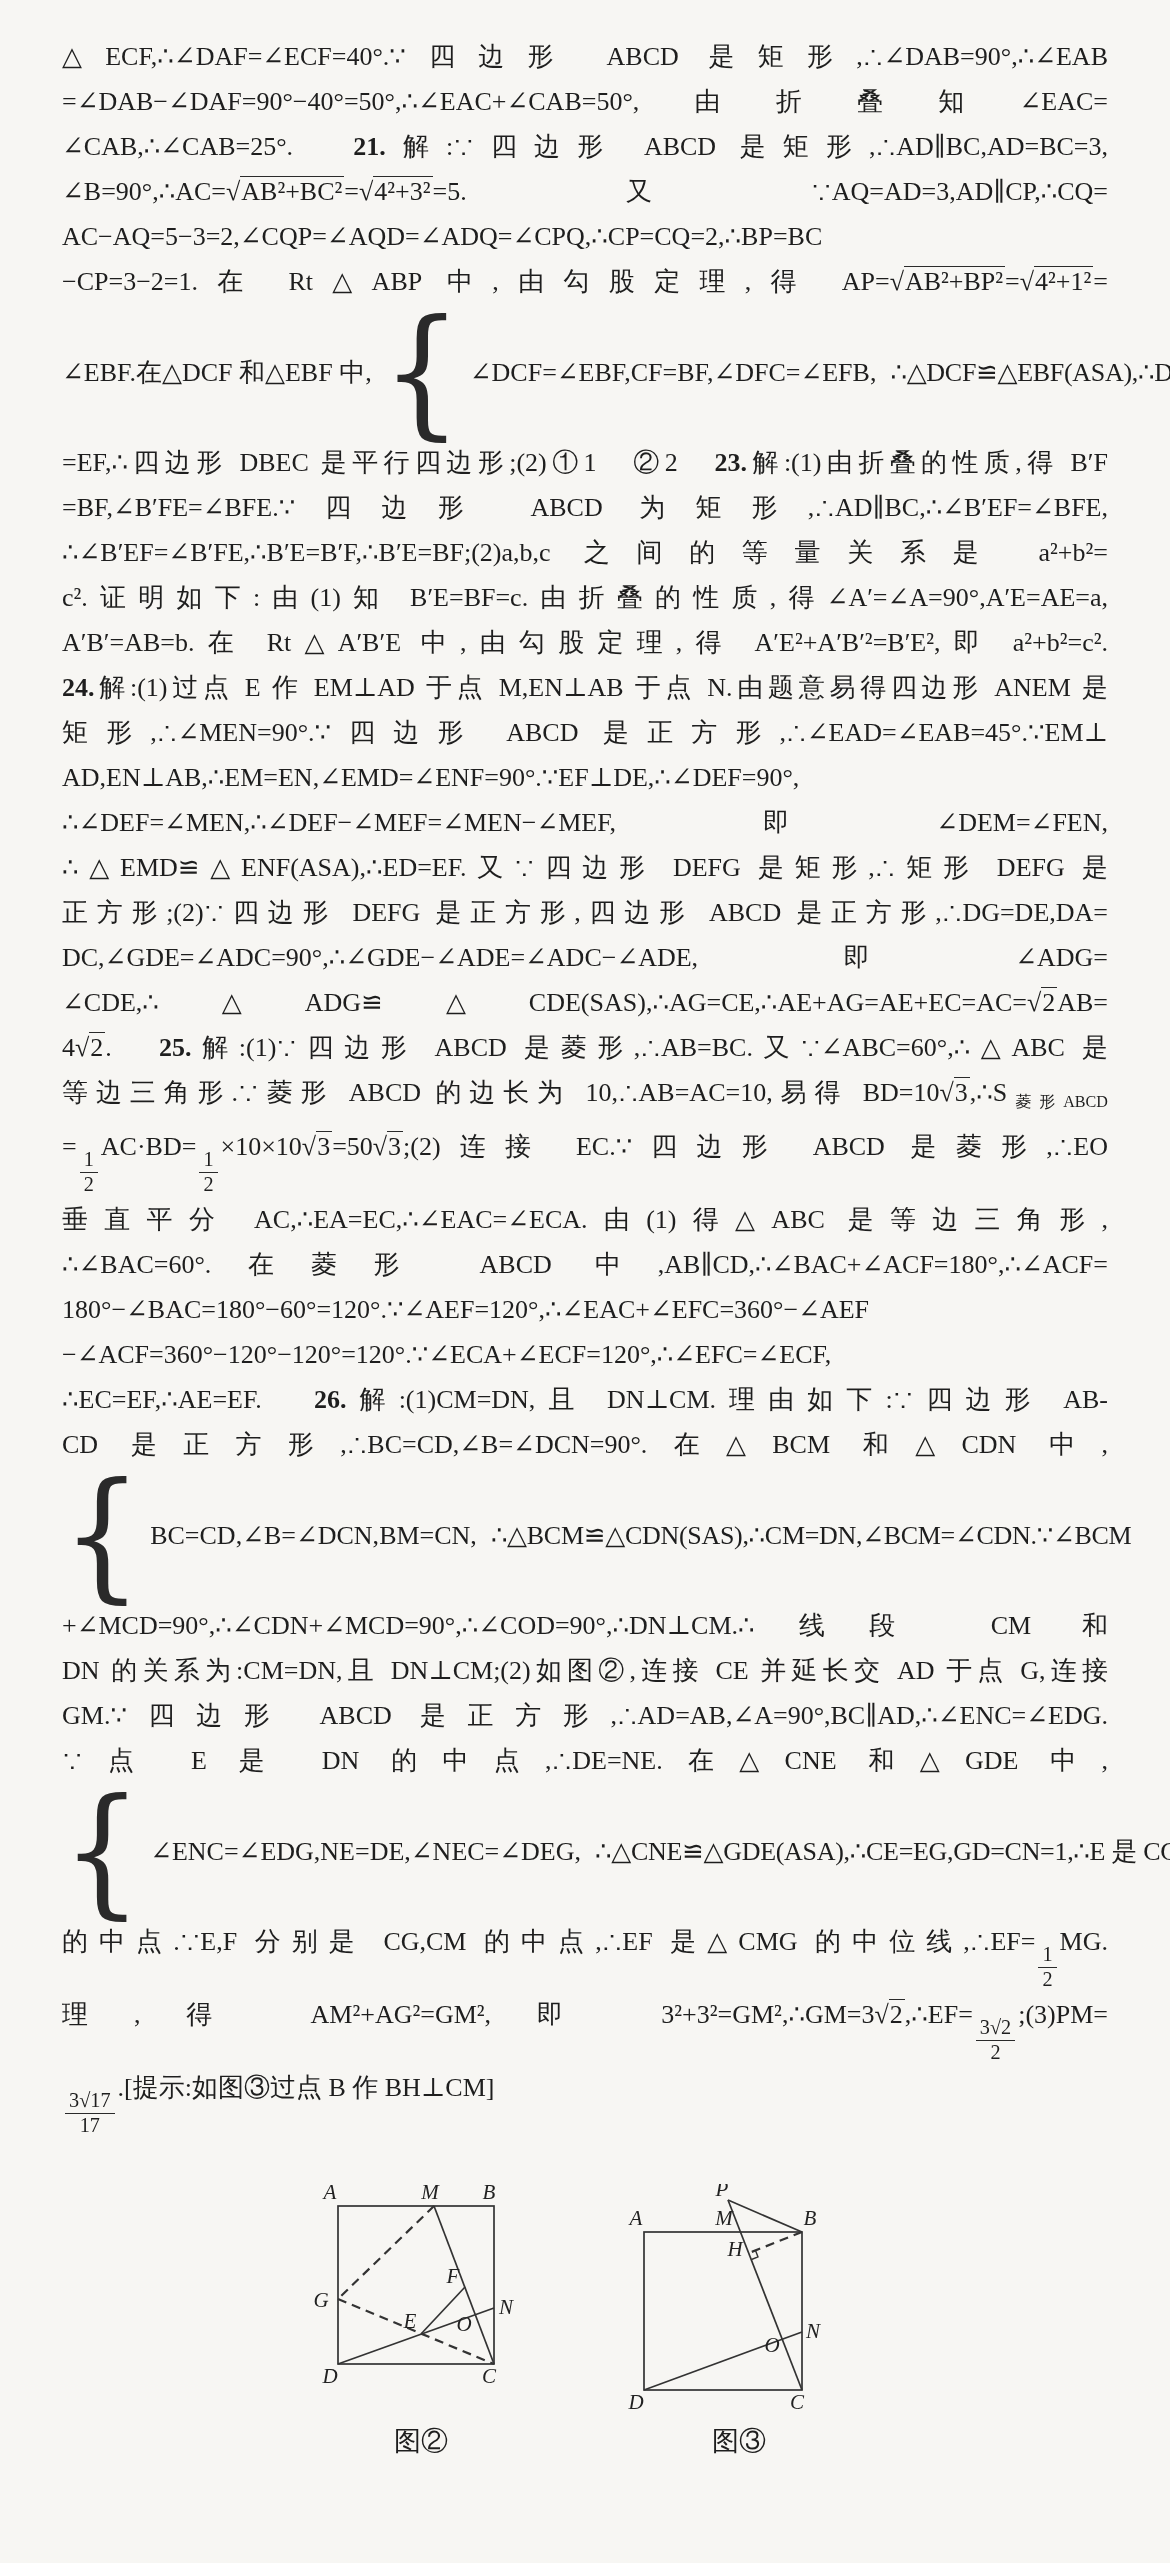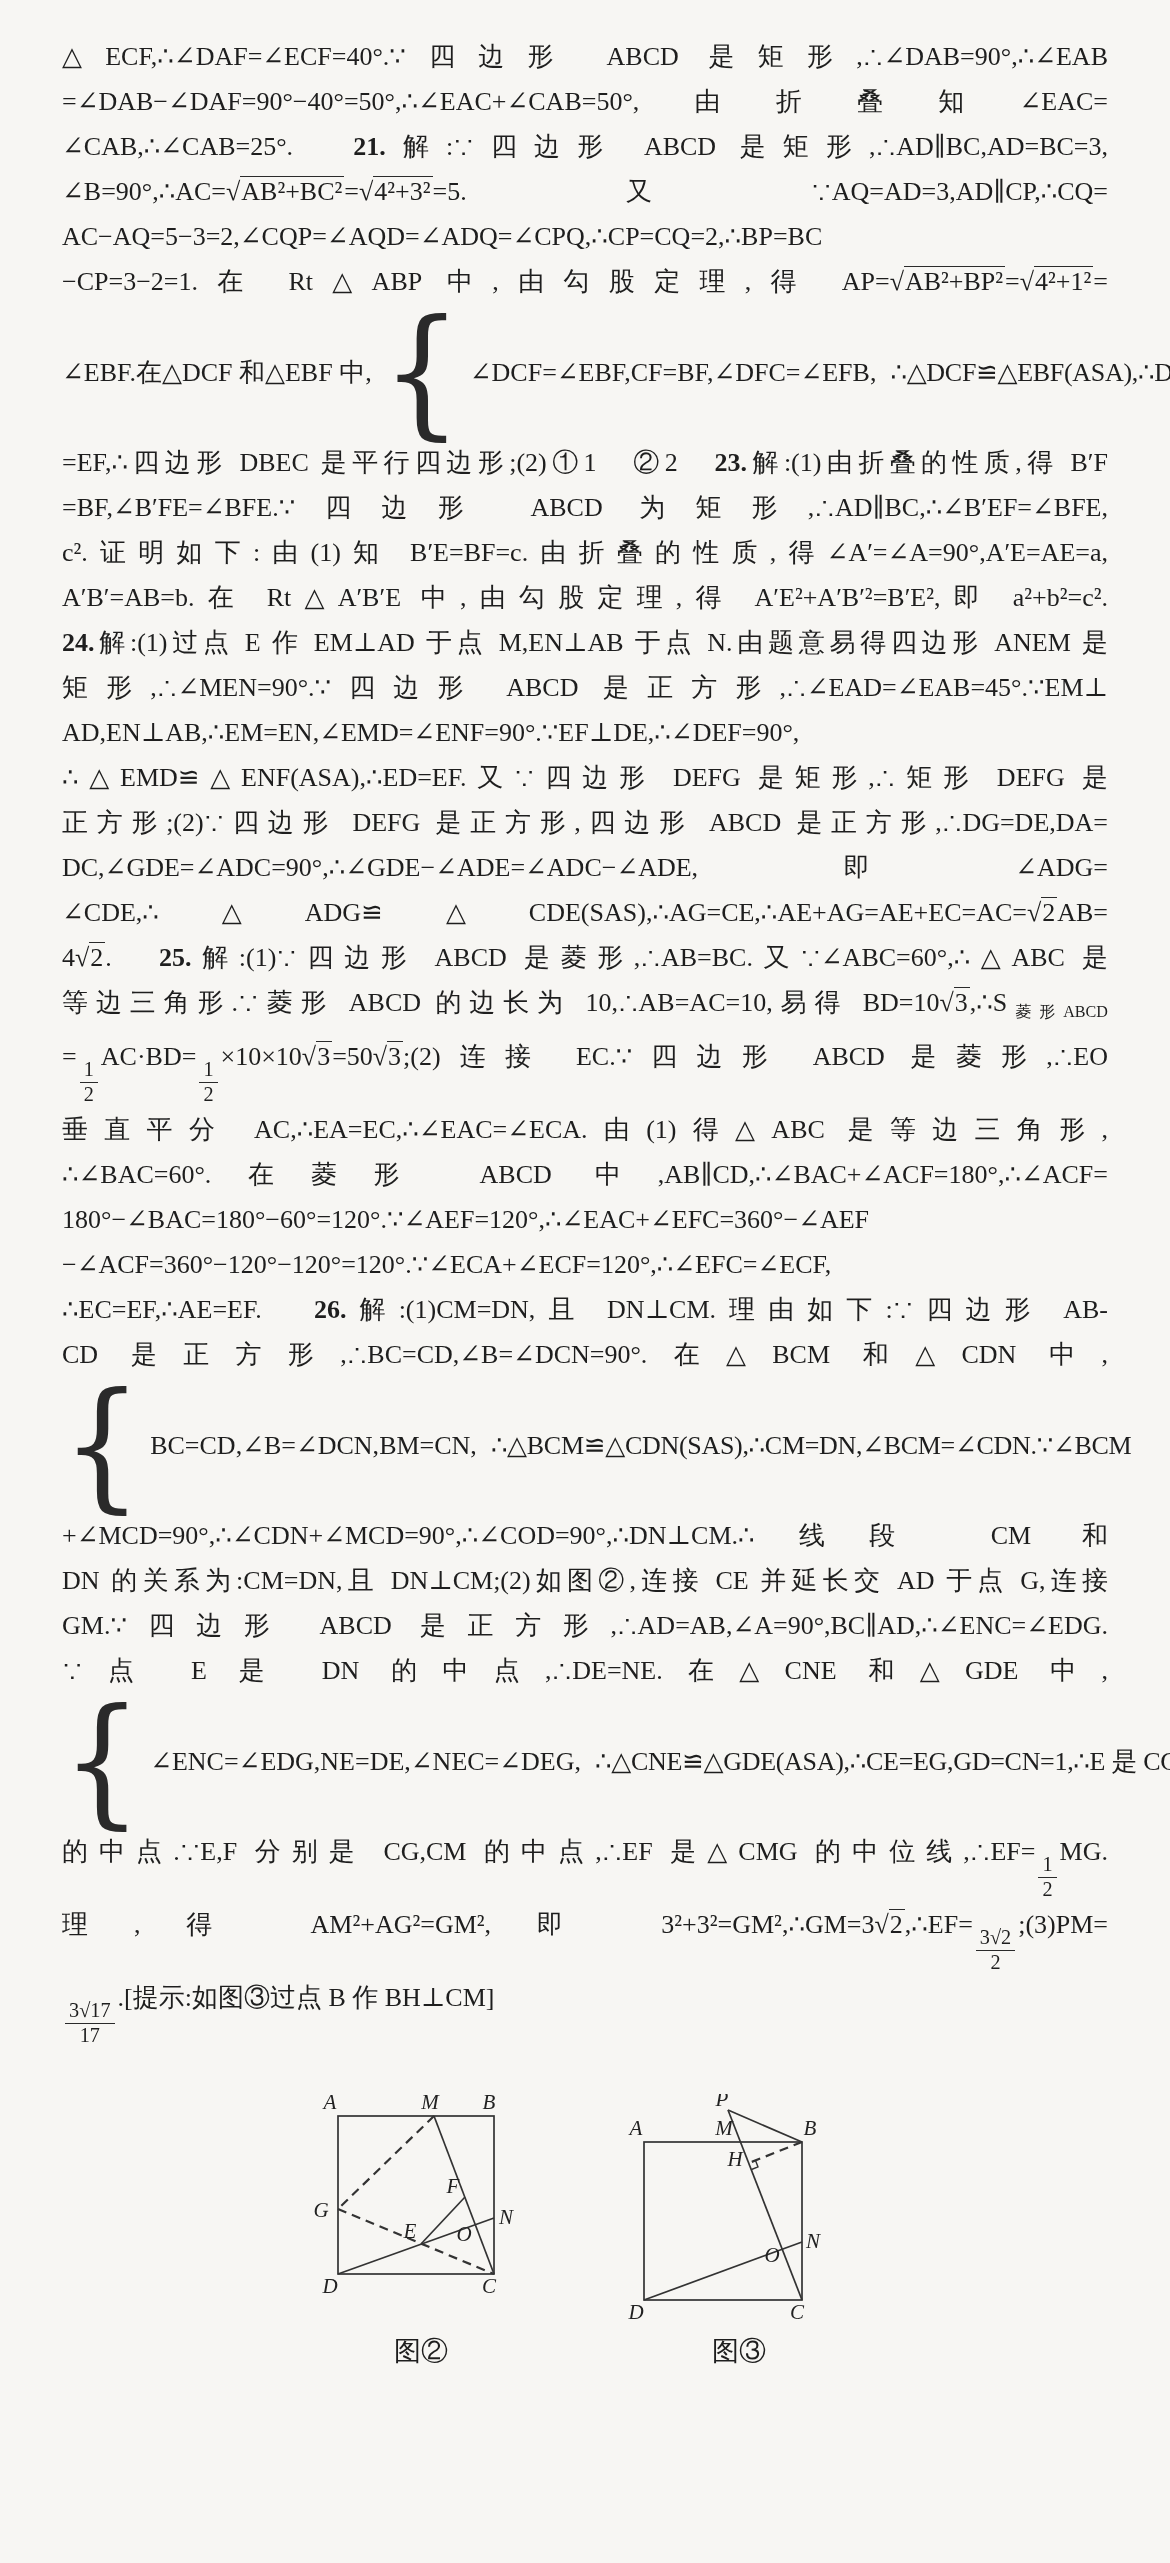--- a/index.html
+++ b/index.html
@@ -63,25 +63,27 @@
     <span class="rows">
       <span class="row">∠DCF=∠EBF,</span>
       <span class="row">CF=BF,</span>
       <span class="row">∠DFC=∠EFB,</span>
     </span>
     <span class="post">∴△DCF≌△EBF(ASA),∴DF</span>
   </div>
 
   <div class="line">=EF,∴四边形 DBEC 是平行四边形;(2)①1　②2　<b>23.</b>解:(1)由折叠的性质,得 B′F</div>
   <div class="line">=BF,∠B′FE=∠BFE.∵四边形 ABCD 为矩形,∴AD∥BC,∴∠B′EF=∠BFE,</div>
+  <div class="line">∴∠B′EF=∠B′FE,∴B′E=B′F,∴B′E=BF;(2)a,b,c 之间的等量关系是 a²+b²=</div>
   <div class="line">c².证明如下:由(1)知 B′E=BF=c.由折叠的性质,得∠A′=∠A=90°,A′E=AE=a,</div>
   <div class="line">A′B′=AB=b.在 Rt△A′B′E 中,由勾股定理,得 A′E²+A′B′²=B′E²,即 a²+b²=c².</div>
   <div class="line"><b>24.</b>解:(1)过点 E 作 EM⊥AD 于点 M,EN⊥AB 于点 N.由题意易得四边形 ANEM 是</div>
   <div class="line">矩形,∴∠MEN=90°.∵四边形 ABCD 是正方形,∴∠EAD=∠EAB=45°.∵EM⊥</div>
   <div class="line">AD,EN⊥AB,∴EM=EN,∠EMD=∠ENF=90°.∵EF⊥DE,∴∠DEF=90°,</div>
+  <div class="line">∴∠DEF=∠MEN,∴∠DEF−∠MEF=∠MEN−∠MEF,即∠DEM=∠FEN,</div>
   <div class="line">∴△EMD≌△ENF(ASA),∴ED=EF.又∵四边形 DEFG 是矩形,∴矩形 DEFG 是</div>
   <div class="line">正方形;(2)∵四边形 DEFG 是正方形,四边形 ABCD 是正方形,∴DG=DE,DA=</div>
   <div class="line">DC,∠GDE=∠ADC=90°,∴∠GDE−∠ADE=∠ADC−∠ADE,即∠ADG=</div>
   <div class="line">∠CDE,∴△ADG≌△CDE(SAS),∴AG=CE,∴AE+AG=AE+EC=AC=<span class="rad"><span class="rs">√</span><span class="rb">2</span></span>AB=</div>
   <div class="line">4<span class="rad"><span class="rs">√</span><span class="rb">2</span></span>.　<b>25.</b>解:(1)∵四边形 ABCD 是菱形,∴AB=BC.又∵∠ABC=60°,∴△ABC 是</div>
   <div class="line">等边三角形.∵菱形 ABCD 的边长为 10,∴AB=AC=10,易得 BD=10<span class="rad"><span class="rs">√</span><span class="rb">3</span></span>,∴S<sub>菱形ABCD</sub></div>
   <div class="line">=<span class="frac">
         <span class="fn">1</span>
         <span class="fd">2</span>
       </span>AC·BD=<span class="frac">

